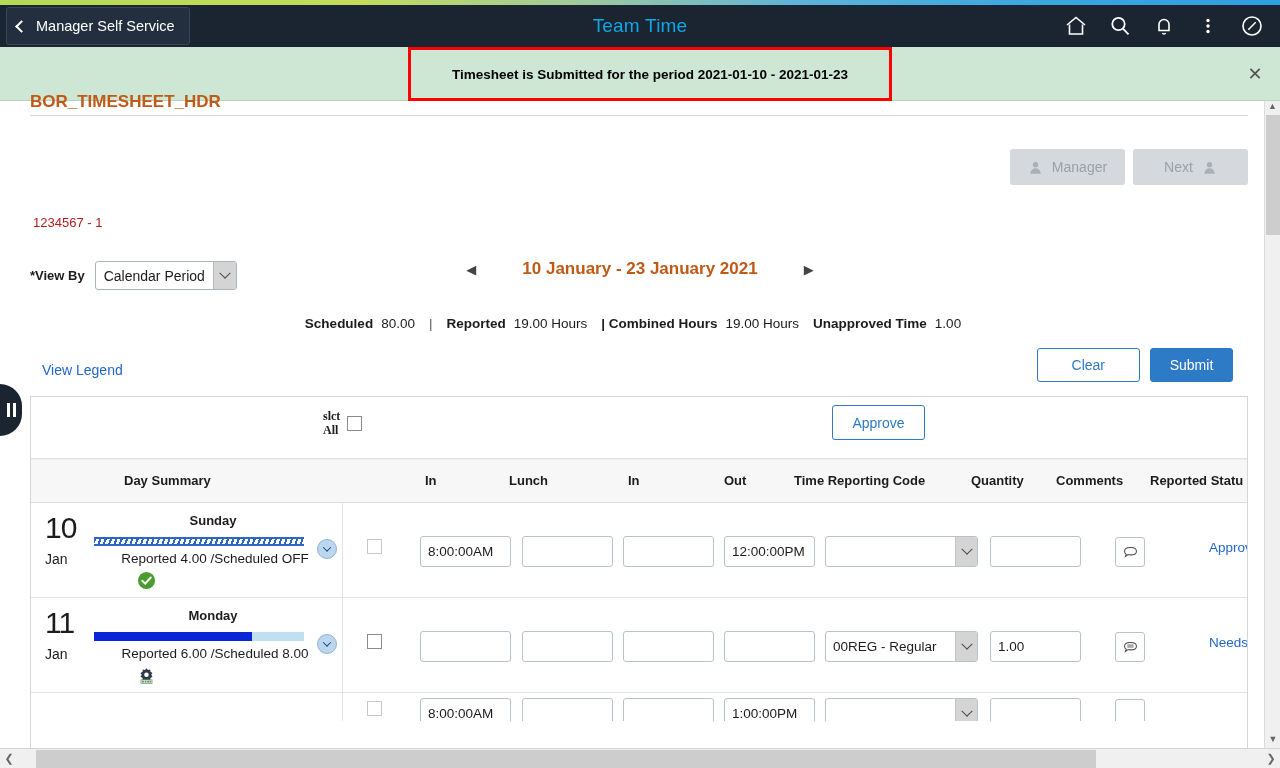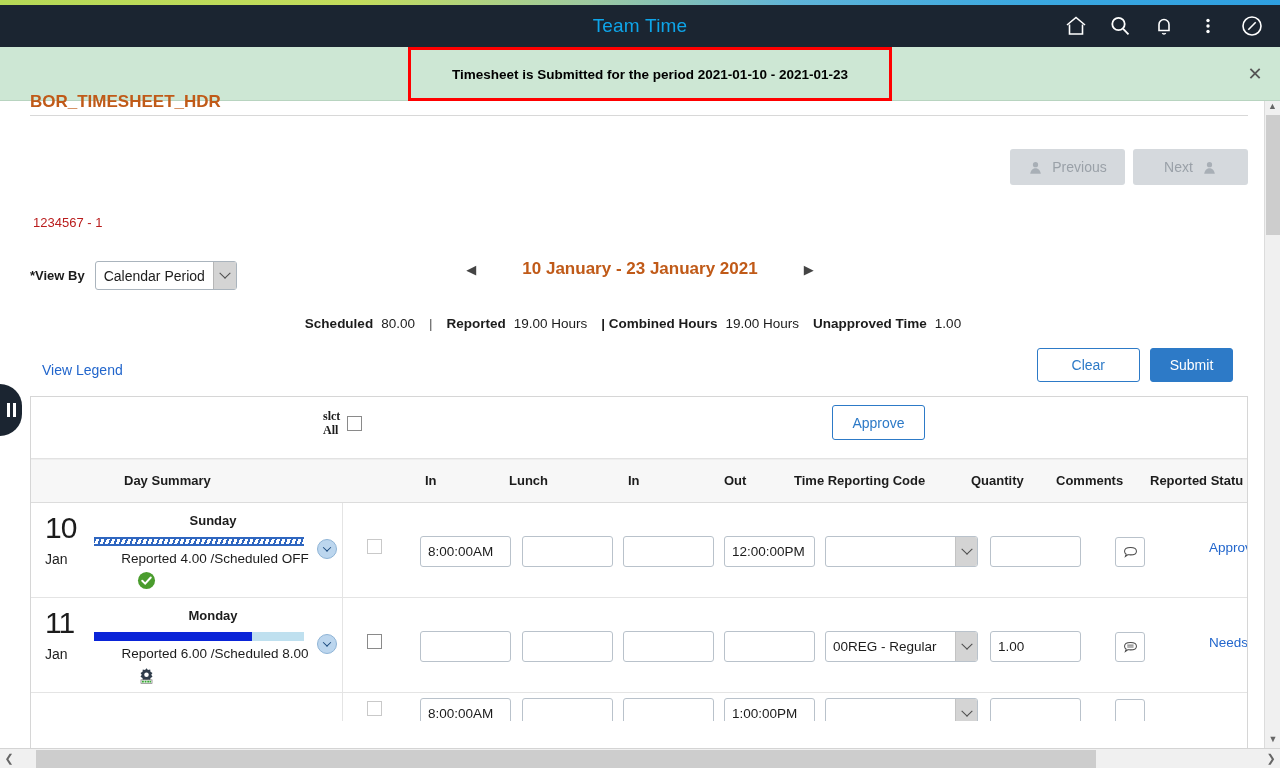--- a/index.html
+++ b/index.html
@@ -247,20 +247,24 @@
   .vscroll .vthumb { position: absolute; top: 14px; left: 1px; width: 14px; height: 120px; background: #cdcdcd; cursor: pointer; }
 </style>
 </head>
 <body>
 
 <div id="app">
 
   <div class="accent-strip"></div>
 
   <div class="header">
+    <div class="back-btn">
+      <span class="chev-left"></span>
+      <span>Manager Self Service</span>
+    </div>
     <div class="header-title">Team Time</div>
     <div class="header-icons">
       <div class="hicon">
         <svg width="24" height="24" viewBox="0 0 24 24" fill="none" stroke="#fff" stroke-width="1.6">
           <path d="M3 11 L12 3.5 L21 11"></path>
             <path d="M5.5 10.5 V20 H18.5 V10.5"></path>
         </svg>
       </div>
       <div class="hicon">
         <svg width="24" height="24" viewBox="0 0 24 24" fill="none" stroke="#fff" stroke-width="1.8">
@@ -310,21 +314,21 @@
     </div>
 
     <div class="emp-id">1234567 - 1</div>
 
     <div class="navbtns">
       <button class="navbtn">
         <svg width="15" height="15" viewBox="0 0 24 24" fill="#a8afb6">
           <circle cx="12" cy="7.5" r="4.2"></circle>
             <path d="M3.5 22 C4.5 15.5 8.5 13 12 13 C15.5 13 19.5 15.5 20.5 22 Z"></path>
         </svg>
-        <span>Previous</span>
+        <span>Manager</span>
       </button>
       <button class="navbtn">
         <span>Next</span>
         <svg width="15" height="15" viewBox="0 0 24 24" fill="#a8afb6">
           <circle cx="12" cy="7.5" r="4.2"></circle>
             <path d="M3.5 22 C4.5 15.5 8.5 13 12 13 C15.5 13 19.5 15.5 20.5 22 Z"></path>
         </svg>
       </button>
     </div>
 

